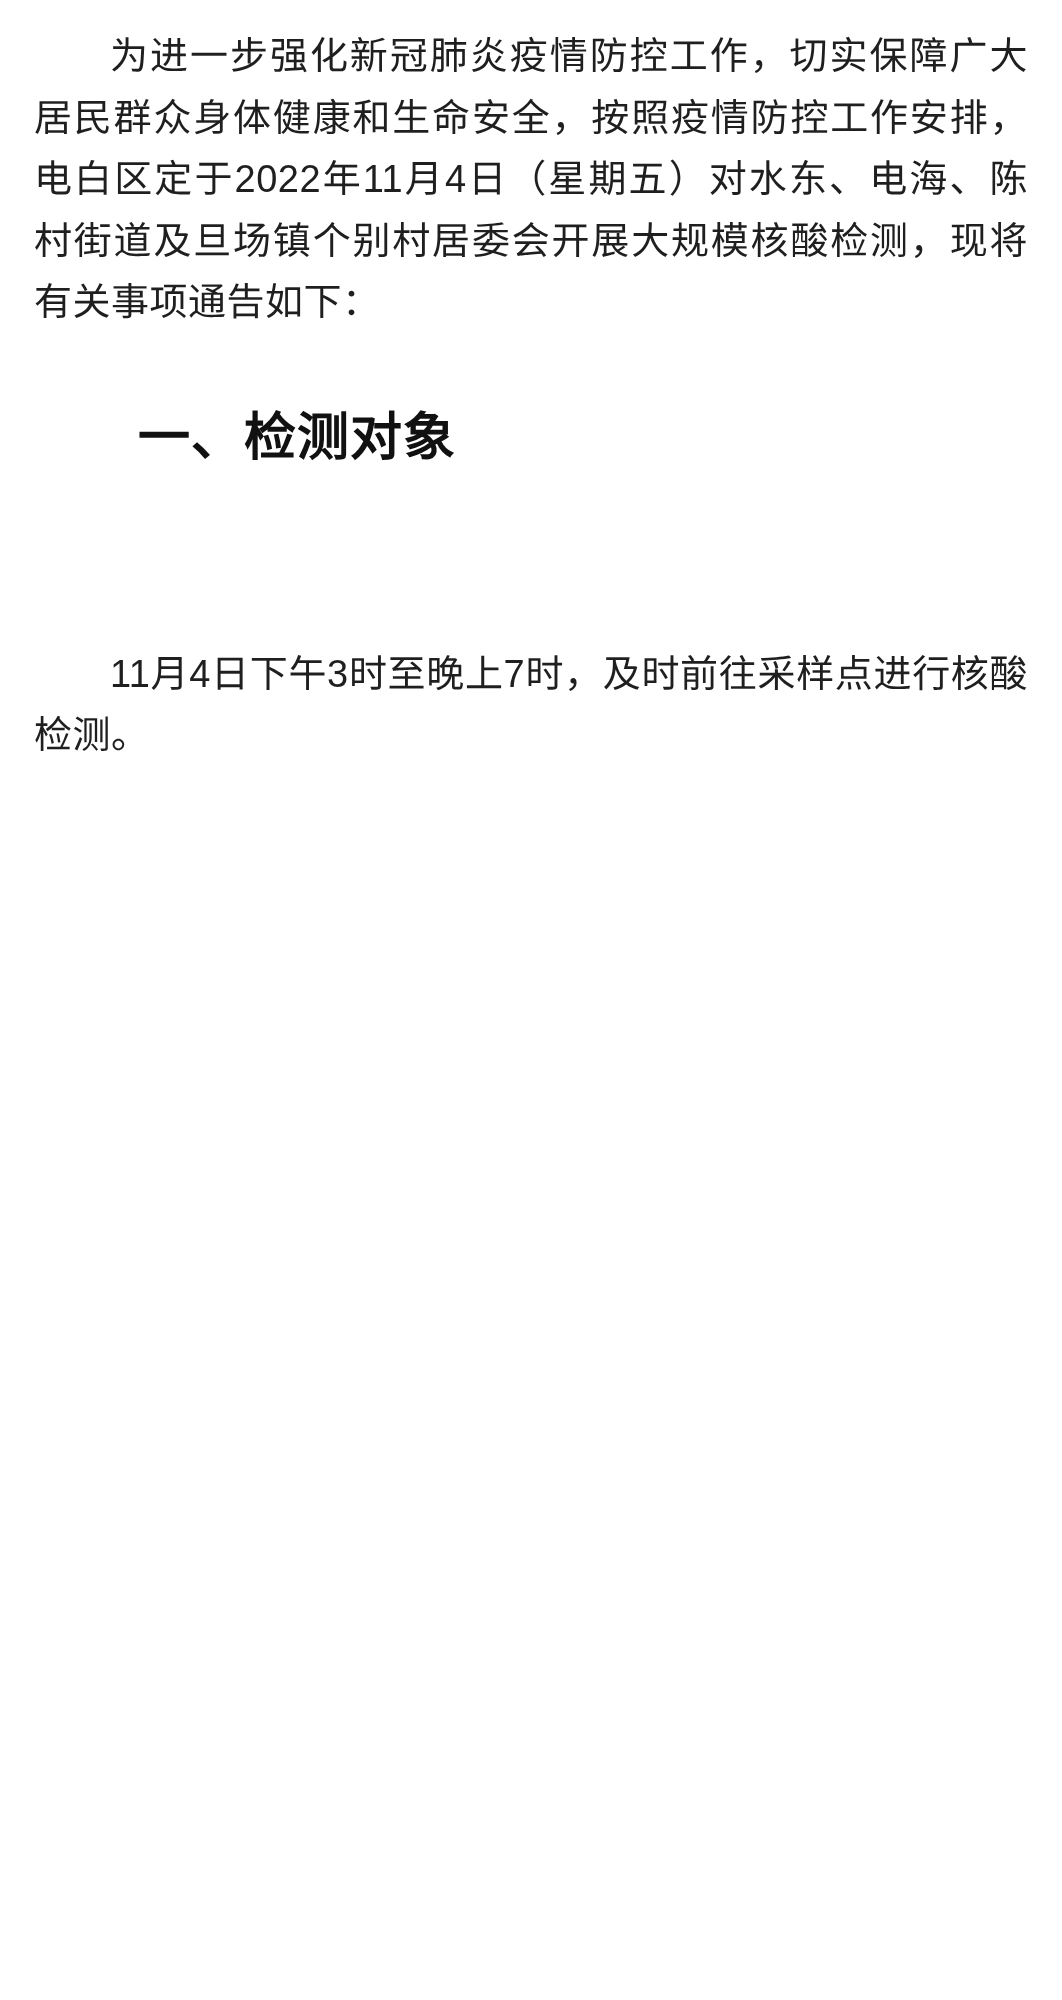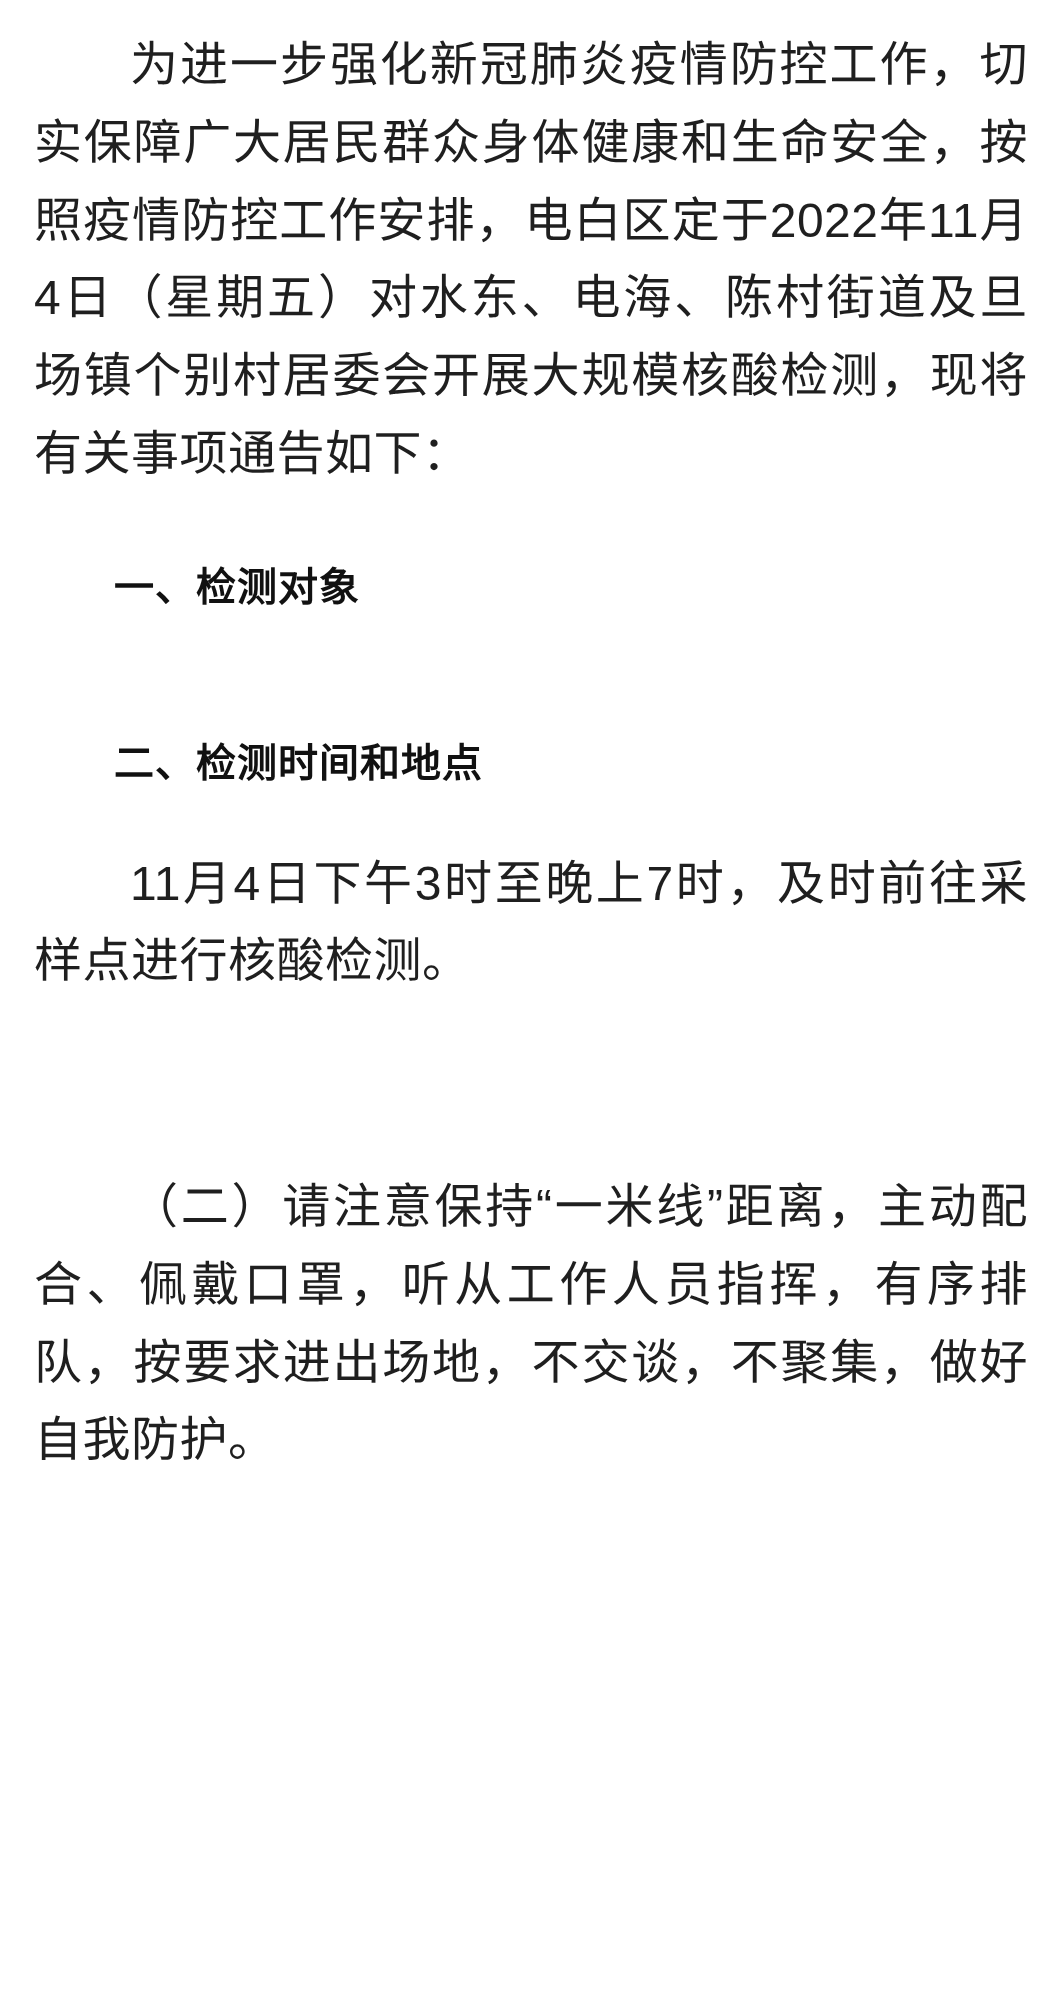--- a/index.html
+++ b/index.html
@@ -19,32 +19,32 @@
     min-height: 2000px;
     box-sizing: border-box;
     padding: 26px 34px 40px 34px;
     background: #ffffff;
   }
   .doc-body {
     width: 100%;
   }
   p.para {
     margin: 0 0 0 0;
-    font-size: 48px;
+    font-size: 38px;
     line-height: 1.62;
     text-align: justify;
     text-justify: inter-ideograph;
     text-indent: 2em;
     letter-spacing: 0.5px;
     color: #1f1f1f;
     font-weight: 400;
   }
   h2.heading {
     margin: 0;
-    font-size: 40px;
+    font-size: 52px;
     line-height: 1.5;
     font-weight: 700;
     text-indent: 2em;
     letter-spacing: 1px;
     color: #111111;
   }
   .spacer-lg { height: 64px; }
   .spacer-md { height: 52px; }
 </style>
 </head>
@@ -57,30 +57,28 @@
 
     <div class="spacer-lg"></div>
 
     <h2 class="heading">一、检测对象</h2>
 
     <div class="spacer-md"></div>
 
 
     <div class="spacer-lg"></div>
 
-    <h2 class="heading">二、检测时间和地点</h2>
 
     <div class="spacer-md"></div>
 
     <p class="para">11月4日下午3时至晚上7时，及时前往采样点进行核酸检测。</p>
 
     <div class="spacer-lg"></div>
 
 
     <div class="spacer-md"></div>
 
 
     <div class="spacer-md"></div>
 
-    <p class="para">（二）请注意保持“一米线”距离，主动配合、佩戴口罩，听从工作人员指挥，有序排队，按要求进出场地，不交谈，不聚集，做好自我防护。</p>
 
   </div>
 </div>
 
 </body></html>

